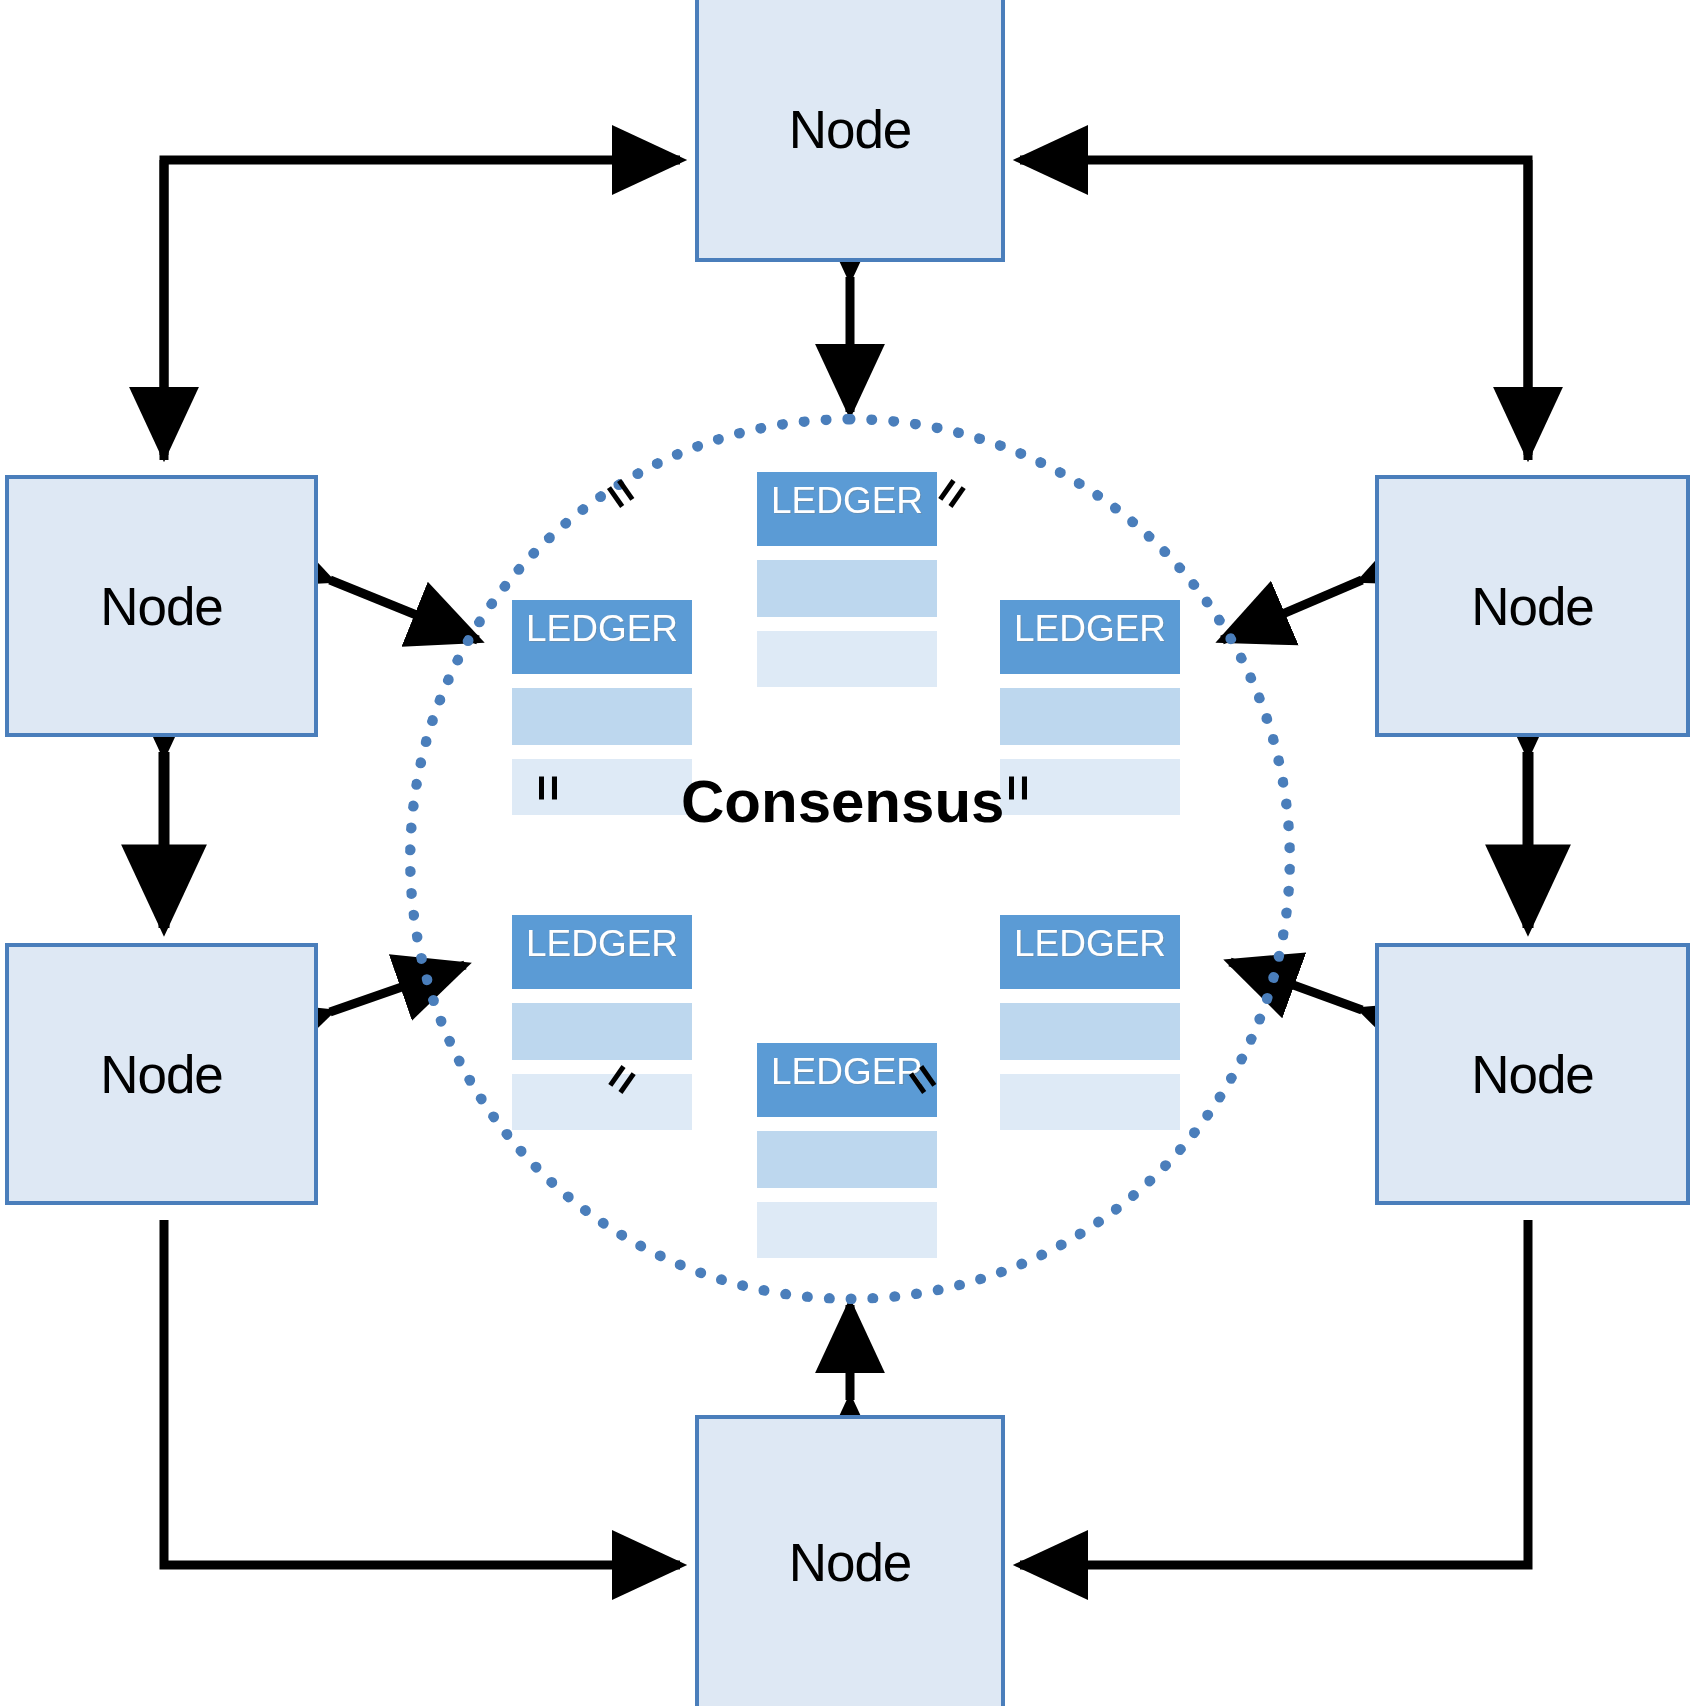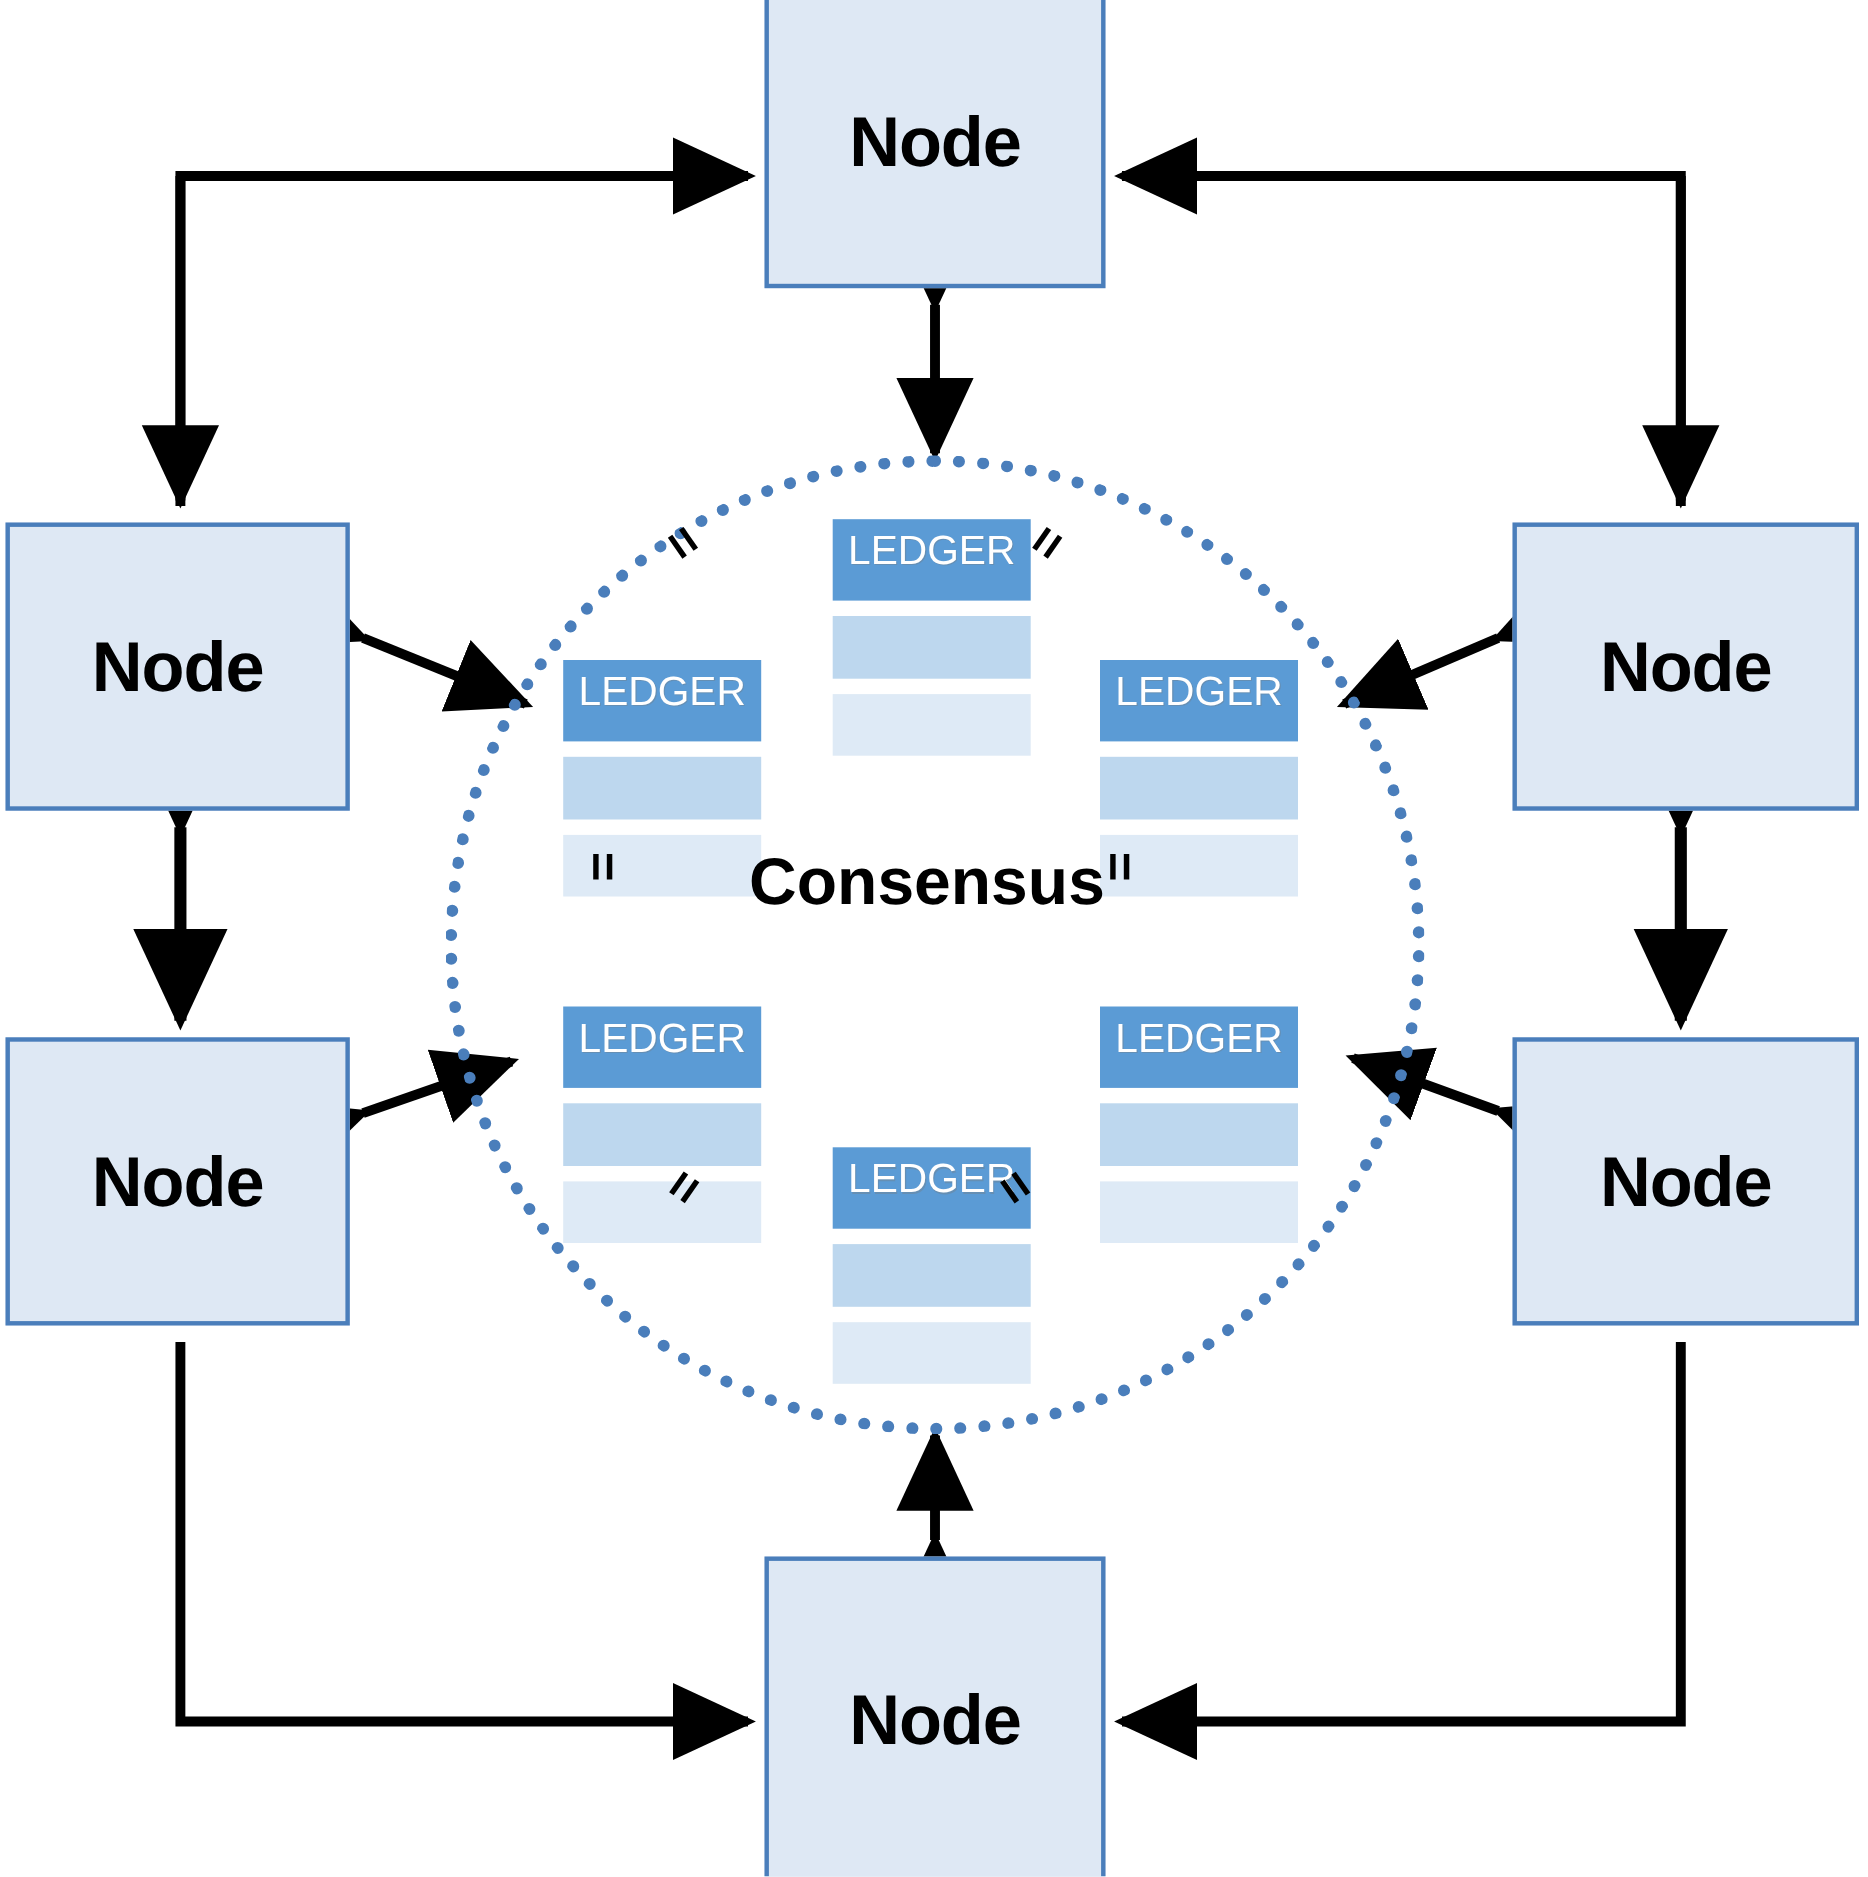--- a/index.html
+++ b/index.html
@@ -19,22 +19,22 @@
     position: absolute;
     background: #dee8f4;
     border: 4px solid #4a7ebb;
     box-sizing: border-box;
     display: flex;
     align-items: center;
     justify-content: center;
   }
   .node-label {
     font-family: "Liberation Sans", sans-serif;
-    font-weight: bold;
-    font-size: 64px;
+    font-weight: normal;
+    font-size: 53px;
     color: #000000;
     letter-spacing: -1px;
     line-height: 1;
   }
   .circle {
     position: absolute;
     border-radius: 50%;
     border: 11px dotted #4a7ebb;
     box-sizing: border-box;
   }

